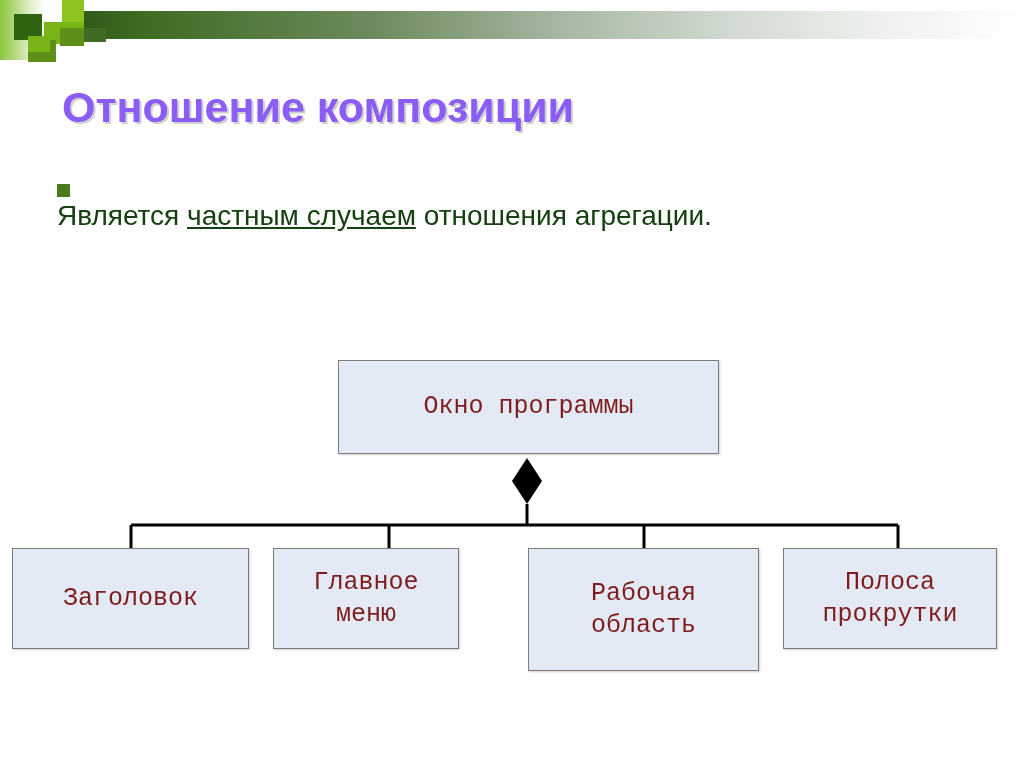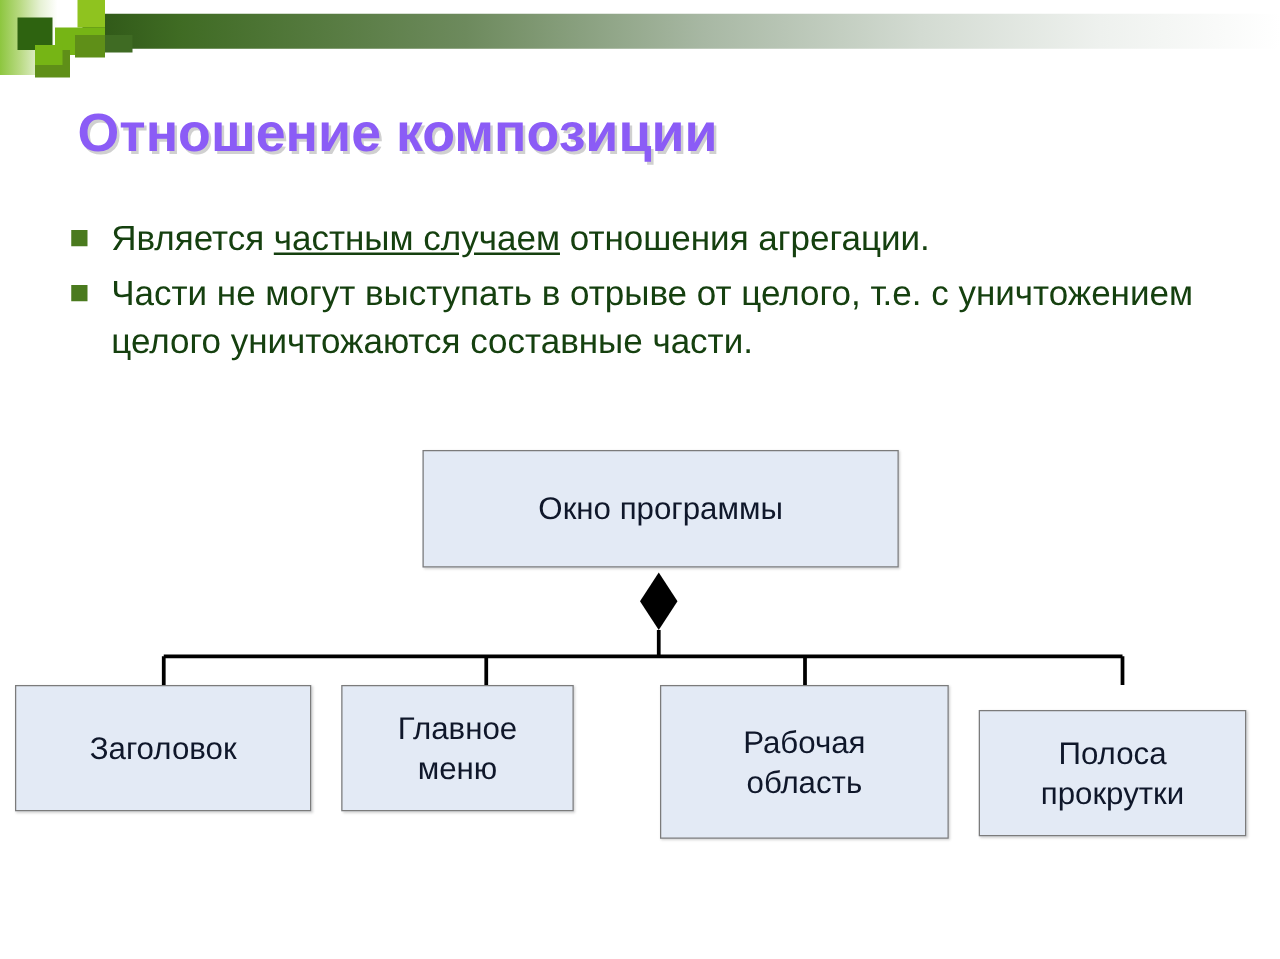--- a/index.html
+++ b/index.html
@@ -64,20 +64,21 @@
   #bullet-list {
     position: absolute;
     left: 57px;
     top: 172px;
     width: 920px;
   }
   .bullet-row {
     display: flex;
     align-items: flex-start;
     margin-bottom: 6px;
+    flex-direction: column;
   }
   .bullet-marker {
     width: 13px;
     height: 13px;
     background: #4a7a1e;
     flex: 0 0 13px;
     margin-top: 12px;
     margin-right: 19px;
   }
   .bullet-text {
@@ -100,29 +101,30 @@
   .node {
     position: absolute;
     background: #e3eaf5;
     border: 1px solid #7b7b7b;
     box-sizing: border-box;
     display: flex;
     align-items: center;
     justify-content: center;
     text-align: center;
     font-size: 25px;
-    color: #0f172a;
+    color: #7f1d1d;
     line-height: 32px;
     box-shadow: 1px 1px 2px rgba(0,0,0,0.18);
+    font-family: Liberation Mono, monospace;
   }
   #node-root   { left: 338px; top: 360px; width: 381px; height: 94px; }
   #node-leaf-0 { left: 12px;  top: 548px; width: 237px; height: 101px; }
   #node-leaf-1 { left: 273px; top: 548px; width: 186px; height: 101px; }
   #node-leaf-2 { left: 528px; top: 548px; width: 231px; height: 123px; }
-  #node-leaf-3 { left: 783px; top: 568px; width: 214px; height: 101px; }
+  #node-leaf-3 { left: 783px; top: 548px; width: 214px; height: 101px; }
 </style>
 </head>
 <body>
 
 <div id="header-band">
   <div class="grad-fade-left"></div>
   <div class="grad-bar"></div>
   <div class="sq sq-lt" style="left:62px;  top:0px;  width:22px; height:22px;"></div>
   <div class="sq sq-mid" style="left:44px;  top:22px; width:40px; height:22px;"></div>
   <div class="sq sq-dk" style="left:14px;  top:14px; width:28px; height:26px;"></div>
@@ -134,24 +136,20 @@
 
 <div id="page-title">Отношение композиции</div>
 
 <div id="bullet-list">
 
   <div class="bullet-row">
     <div class="bullet-marker"></div>
     <div class="bullet-text"><span>Является </span><span class="underline">частным случаем</span><span> отношения агрегации.</span></div>
   </div>
 
-  <div class="bullet-row">
-    <div class="bullet-marker"></div>
-    <div class="bullet-text"><span>Части не могут выступать в отрыве от целого, т.е. с уничтожением целого уничтожаются составные части.</span></div>
-  </div>
 
 </div>
 
 <svg id="diagram" viewBox="0 0 1024 767">
 
   <polygon points="527,458 542,481 527,504 512,481" fill="#000000"></polygon>
 
   <line x1="527" y1="504" x2="527" y2="525" stroke="#000000" stroke-width="3"></line>
 
   <line x1="131" y1="525" x2="898" y2="525" stroke="#000000" stroke-width="3"></line>

